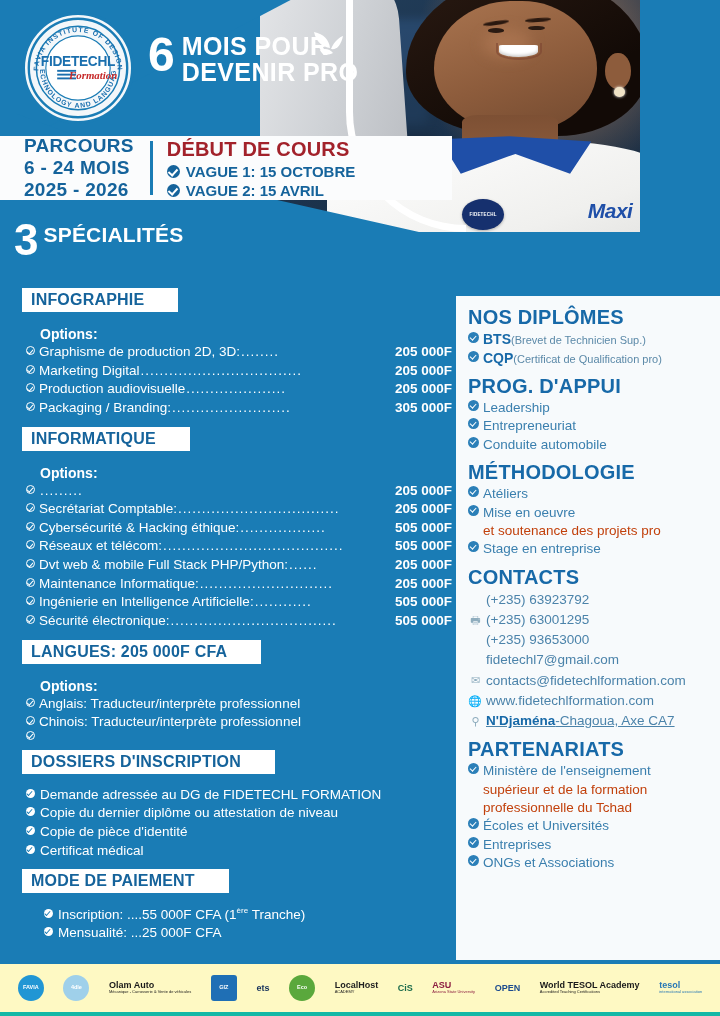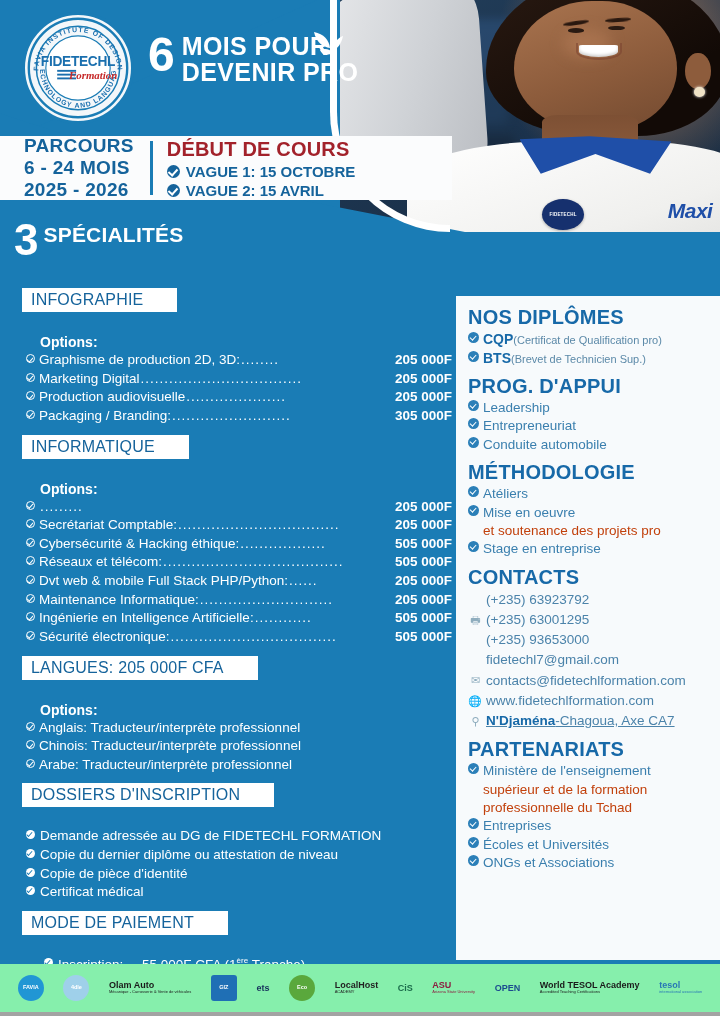--- a/index.html
+++ b/index.html
@@ -6,21 +6,21 @@
   html,body{ background:#555; }
   body{ font-family:"Liberation Sans", sans-serif; }
 
   .flyer{
     position:relative; width:720px; height:1016px; overflow:hidden;
     background:#1a7cb5; margin:0 auto;
   }
 
   
   .hero{
-    position:absolute; left:0; top:0; width:720px; height:232px;
+    position:absolute; left:16px; top:0; width:624px; height:232px;
     background:#1a7cb5; overflow:hidden;text-align:center;
   }
   .hero-photo{
     position:absolute; right:0; top:0; width:380px; height:232px;
     background:
       radial-gradient(circle at 78% 20%, #8c6a52 0 6%, rgba(140,106,82,0) 40%),
       linear-gradient(150deg,#23405c 0%, #1d3550 38%, #162a40 100%);
     overflow:hidden;
   }
   
@@ -171,22 +171,22 @@
     position:absolute; left:14px; top:222px; color:#fff; z-index:5;
     display:flex; align-items:flex-start;
   }
   .spec .n3{ font-size:44px; font-weight:bold; line-height:.82;}
   .spec .t{ font-size:21px; font-weight:bold; line-height:1.08; margin-left:5px; padding-top:2px; letter-spacing:.2px;}
 
   
   .left{ position:absolute; left:22px; top:288px; width:430px; z-index:5;}
   .sec-head{
     display:inline-block; background:#fff; color:#15639b;
-    font-size:16px; font-weight:normal; padding:3px 34px 3px 9px;
-    margin-bottom:20px; letter-spacing:.2px;
+    font-size:16px; font-weight:bold; padding:3px 34px 3px 9px;
+    margin-bottom:12px; letter-spacing:.2px;
   }
   .opt-label{ color:#fff; font-size:14px; font-weight:bold; margin:2px 0 1px 18px;}
   .li{ color:#fff; font-size:13.5px; line-height:1.38; display:flex; align-items:baseline; margin-left:4px;}
   .obull{ flex:none; width:9px; height:9px; border:1.4px solid #fff; border-radius:50%;
           margin-right:4px; position:relative; top:-1px;}
   .obull::after{content:"";position:absolute;left:1.4px;top:.6px;width:2.6px;height:5px;
           border:1.3px solid #fff;border-top:none;border-left:none;transform:rotate(42deg);}
   .fbull{ flex:none; width:9px; height:9px; background:#fff; border-radius:50%;
           margin-right:5px; position:relative; top:-1px;}
   .fbull::after{content:"";position:absolute;left:2.2px;top:1px;width:2.4px;height:4.6px;
@@ -215,23 +215,23 @@
   .r-sub{ color:#c2410c; font-size:13.5px; line-height:1.36; margin-left:15px;}
   .contact-li{ color:#4b83aa; font-size:13.5px; line-height:1.5; display:flex; align-items:center;}
   .c-ico{ flex:none; width:15px; margin-right:3px; color:#8fadbe; font-size:11px; text-align:center;}
   .c-indent{ margin-left:18px;}
   .addr{ text-decoration:underline; }
   .addr b{ color:#1769a8; }
 
   
   .footer{
     position:absolute; left:0; bottom:0; width:720px; height:52px;
-    background:#86efac; z-index:7;
+    background:#fef9c3; z-index:7;
     display:flex; align-items:center; justify-content:space-around;
-    padding:0 8px; border-bottom:4px solid #a3a3a3;
+    padding:0 8px; border-bottom:4px solid #14b8a6;
   }
   .plogo{ display:flex; align-items:center; justify-content:center; height:34px;}
   .plogo .circ{ width:26px;height:26px;border-radius:50%; display:flex;align-items:center;justify-content:center;
                 font-size:5.5px; font-weight:bold; color:#fff; text-align:center; line-height:1;}
   .plogo .txt{ font-size:9px; font-weight:bold; line-height:1;}
   .plogo .tiny{ font-size:4px; line-height:1.1; display:block; font-weight:normal;}
 </style>
 </head>
 <body>
 
@@ -452,21 +452,20 @@
           <div class="li">
             <span class="obull"></span>
             <span>Anglais: Traducteur/interprète professionnel</span>
           </div>
           <div class="li">
             <span class="obull"></span>
             <span>Chinois: Traducteur/interprète professionnel</span>
           </div>
           <div class="li">
             <span class="obull"></span>
-            <span>Arabe: Traducteur/interprète professionnel</span>
           </div>
         </div>
     </div>
 
     <div class="blk">
       <div class="sec-head">DOSSIERS D'INSCRIPTION</div>
       <div id="dos-list">
           <div class="li">
             <span class="fbull"></span>
             <span>Demande adressée au DG de FIDETECHL FORMATION</span>
@@ -500,27 +499,27 @@
         </div>
     </div>
   </div>
 
   <div class="right">
 
     <div class="r-head first">NOS DIPLÔMES</div>
     <div id="dip-list">
         <div class="r-li">
           <span class="rbull"></span>
+          <span class="b">BTS </span>
+          <span class="sm">(Brevet de Technicien Sup.)</span>
+        </div>
+        <div class="r-li">
+          <span class="rbull"></span>
           <span class="b">CQP </span>
           <span class="sm">(Certificat de Qualification pro)</span>
-        </div>
-        <div class="r-li">
-          <span class="rbull"></span>
-          <span class="b">BTS </span>
-          <span class="sm">(Brevet de Technicien Sup.)</span>
         </div>
       </div>
 
     <div class="r-head">PROG. D'APPUI</div>
     <div id="appui-list">
         <div class="r-li">
           <span class="rbull"></span>
           <span>Leadership</span>
         </div>
         <div class="r-li">
@@ -577,25 +576,25 @@
 
     <div class="r-head">PARTENARIATS</div>
     <div class="r-li">
       <span class="rbull"></span>
       <span>Ministère de l'enseignement</span>
     </div>
     <div class="r-sub">supérieur et de la formation</div>
     <div class="r-sub">professionnelle du Tchad</div>
     <div class="r-li">
       <span class="rbull"></span>
-      <span>Entreprises</span>
+      <span>Écoles et Universités</span>
     </div>
     <div class="r-li">
       <span class="rbull"></span>
-      <span>Écoles et Universités</span>
+      <span>Entreprises</span>
     </div>
     <div class="r-li">
       <span class="rbull"></span>
       <span>ONGs et Associations</span>
     </div>
   </div>
 
   <div class="footer" id="footer">
       <div class="plogo">
         <div class="circ" style="background: rgb(33, 150, 212);">FAVIA</div>

